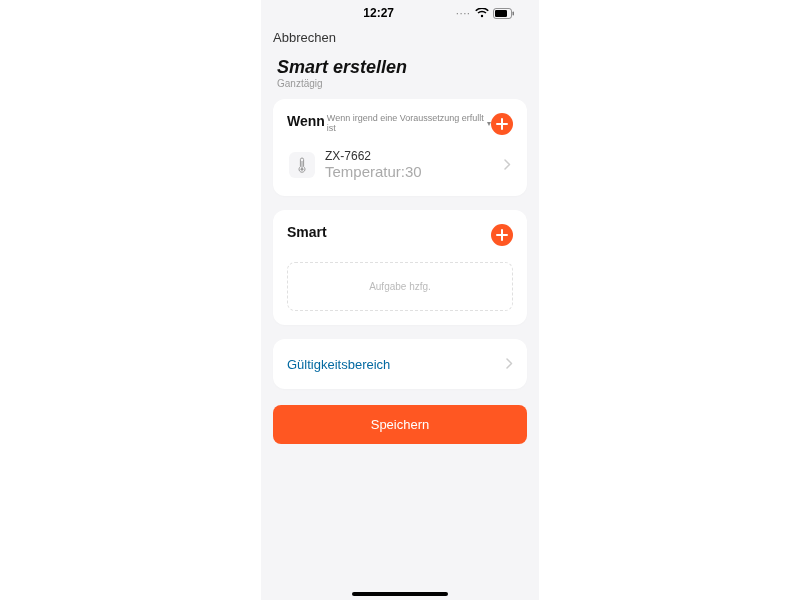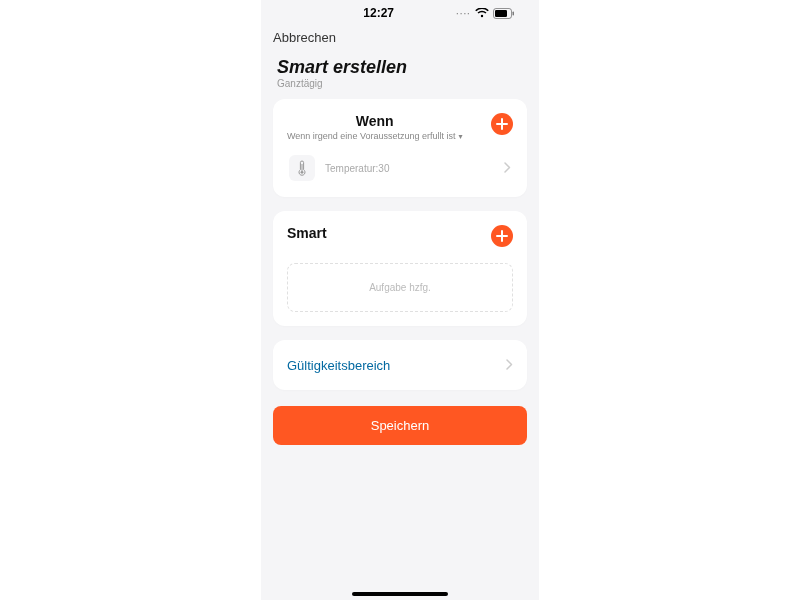--- a/index.html
+++ b/index.html
@@ -61,21 +61,21 @@
       border-radius: 12px;
       padding: 14px 14px;
       margin-bottom: 14px;
       box-shadow: 0 1px 2px rgba(0,0,0,0.02);
     }
     .card-header {
       display:flex;
       align-items:flex-start;
       justify-content: space-between;
     }
-    .card-header-text { display:flex; flex-direction:column; gap:2px;text-align:center;}
+    .card-header-text { display:flex; flex-direction:row; gap:2px;}
     .card-title {
       font-size: 14px;
       font-weight: 700;
       color: #111;
     }
     .card-sub {
       font-size: 9px;
       color: #888;
       display:flex;
       align-items:center;
@@ -100,21 +100,21 @@
     }
     .device-icon {
       width: 26px; height:26px;
       border-radius: 6px;
       background: #f5f5f7;
       display:flex; align-items:center; justify-content:center;
       font-size: 12px;
     }
     .device-text { flex:1; display:flex; flex-direction:column; }
     .device-name { font-size: 12px; color:#333; }
-    .device-detail { font-size: 10px; color:#aaa; }
+    .device-detail { font-size: 15px; color:#aaa; }
     .chevron {
       color: #ccc;
     }
     .dashed-box {
       border: 1px dashed #e0e0e0;
       border-radius: 8px;
       text-align:center;
       padding: 18px 0;
       font-size: 10px;
       color: #bbb;
@@ -206,20 +206,21 @@
 
       <div class="device-row">
         <div class="device-icon">
           <svg width="10" height="16" viewBox="0 0 10 16">
               <path d="M5 1a1.6 1.6 0 00-1.6 1.6v7.1a3 3 0 103.2 0V2.6A1.6 1.6 0 005 1z" fill="none" stroke="#999" stroke-width="1"></path>
               <circle cx="5" cy="12.3" r="1.4" fill="#999"></circle>
               <rect x="4.5" y="4" width="1" height="7" fill="#999"></rect>
             </svg>
         </div>
         <div class="device-text">
+          <div class="device-name">ZX-7662</div>
           <div class="device-detail">Temperatur:30</div>
         </div>
         <span class="chevron">
           <svg width="7" height="11" viewBox="0 0 7 11">
               <path d="M1 1l4.5 4.5L1 10" stroke="#ccc" stroke-width="1.5" fill="none" stroke-linecap="round" stroke-linejoin="round"></path>
             </svg>
         </span>
       </div>
     </div>
 

